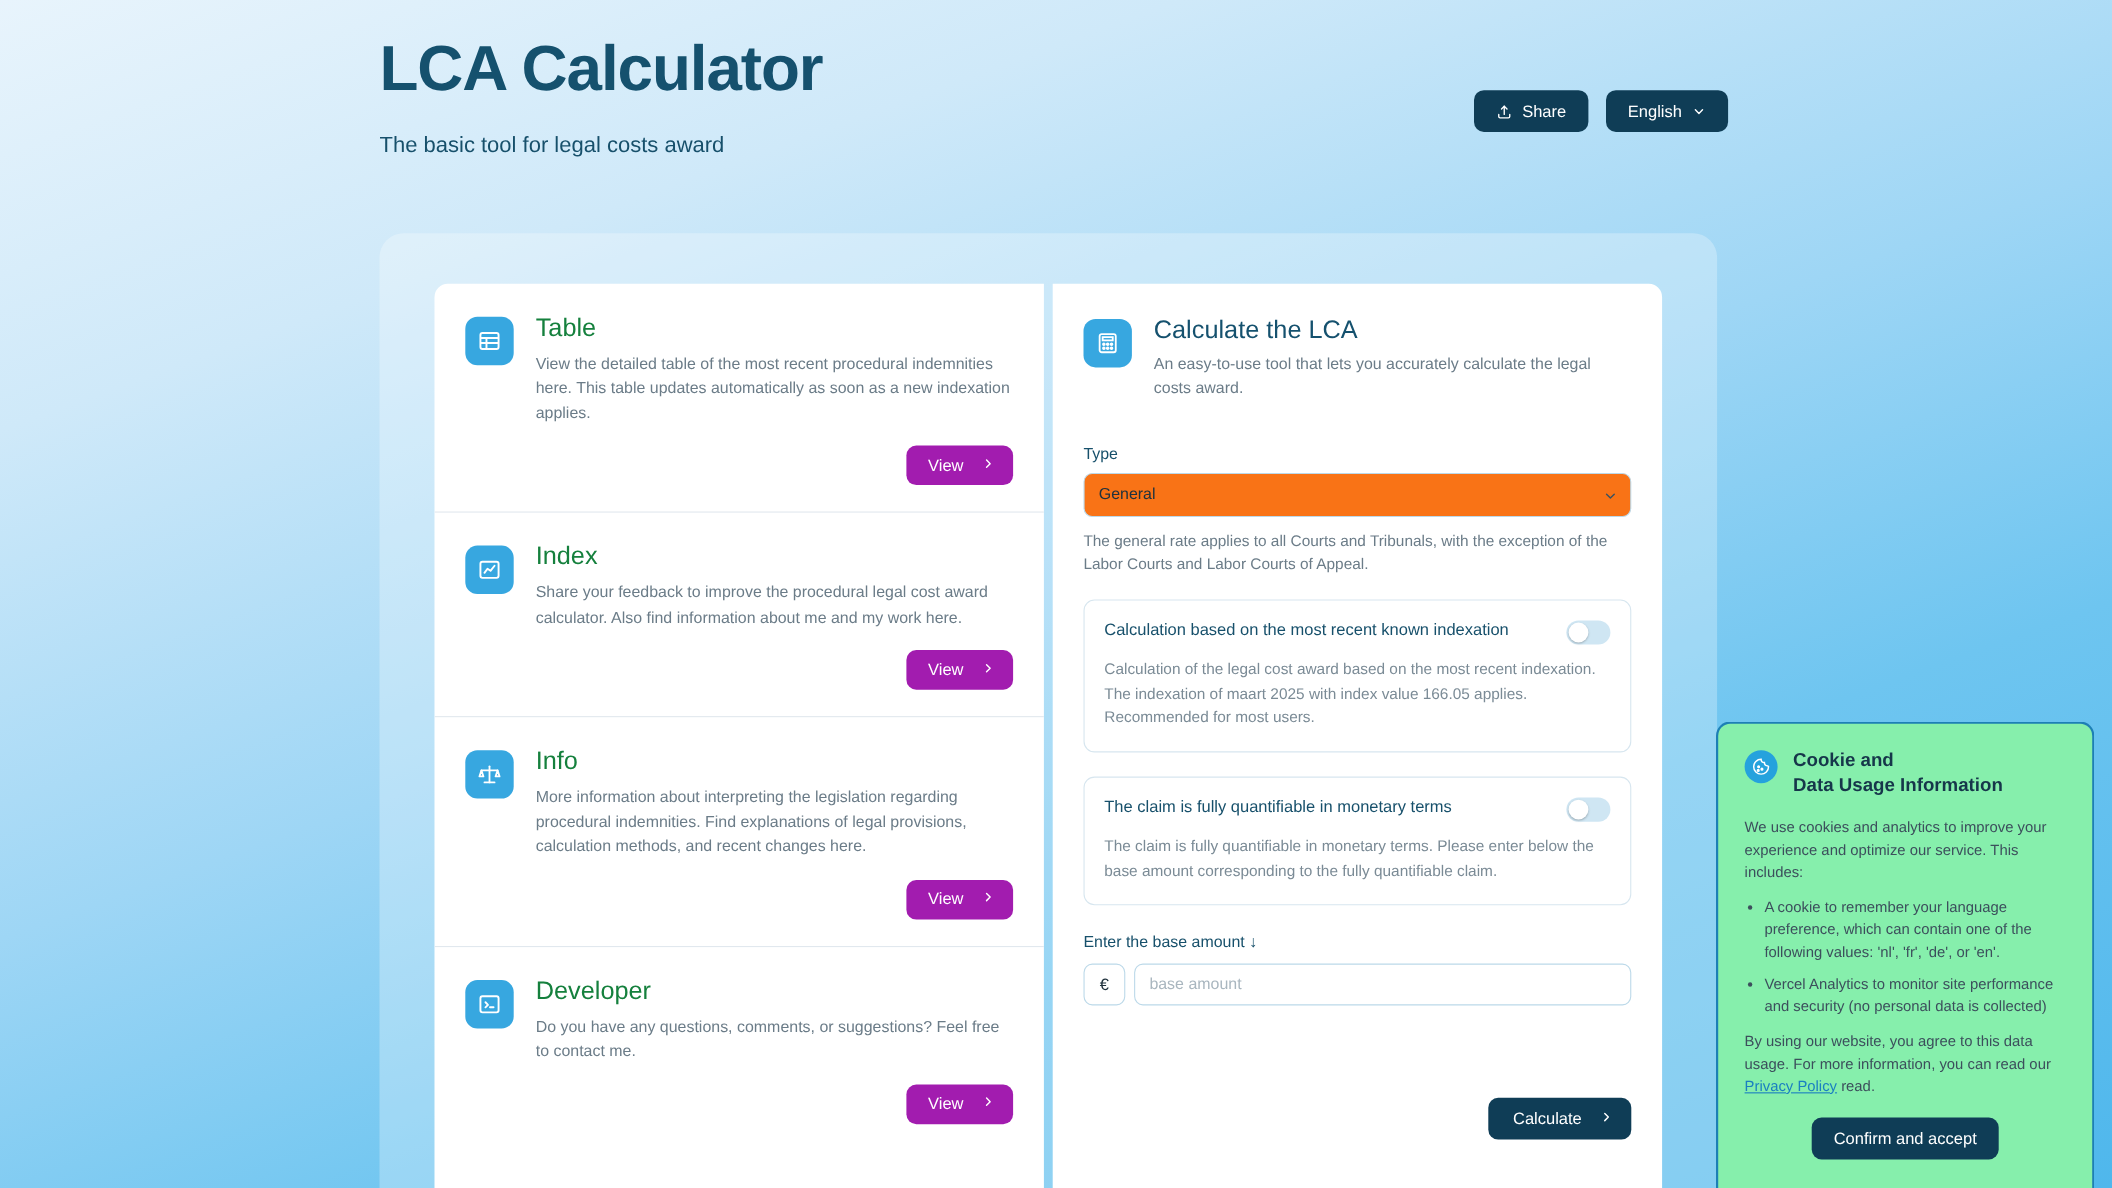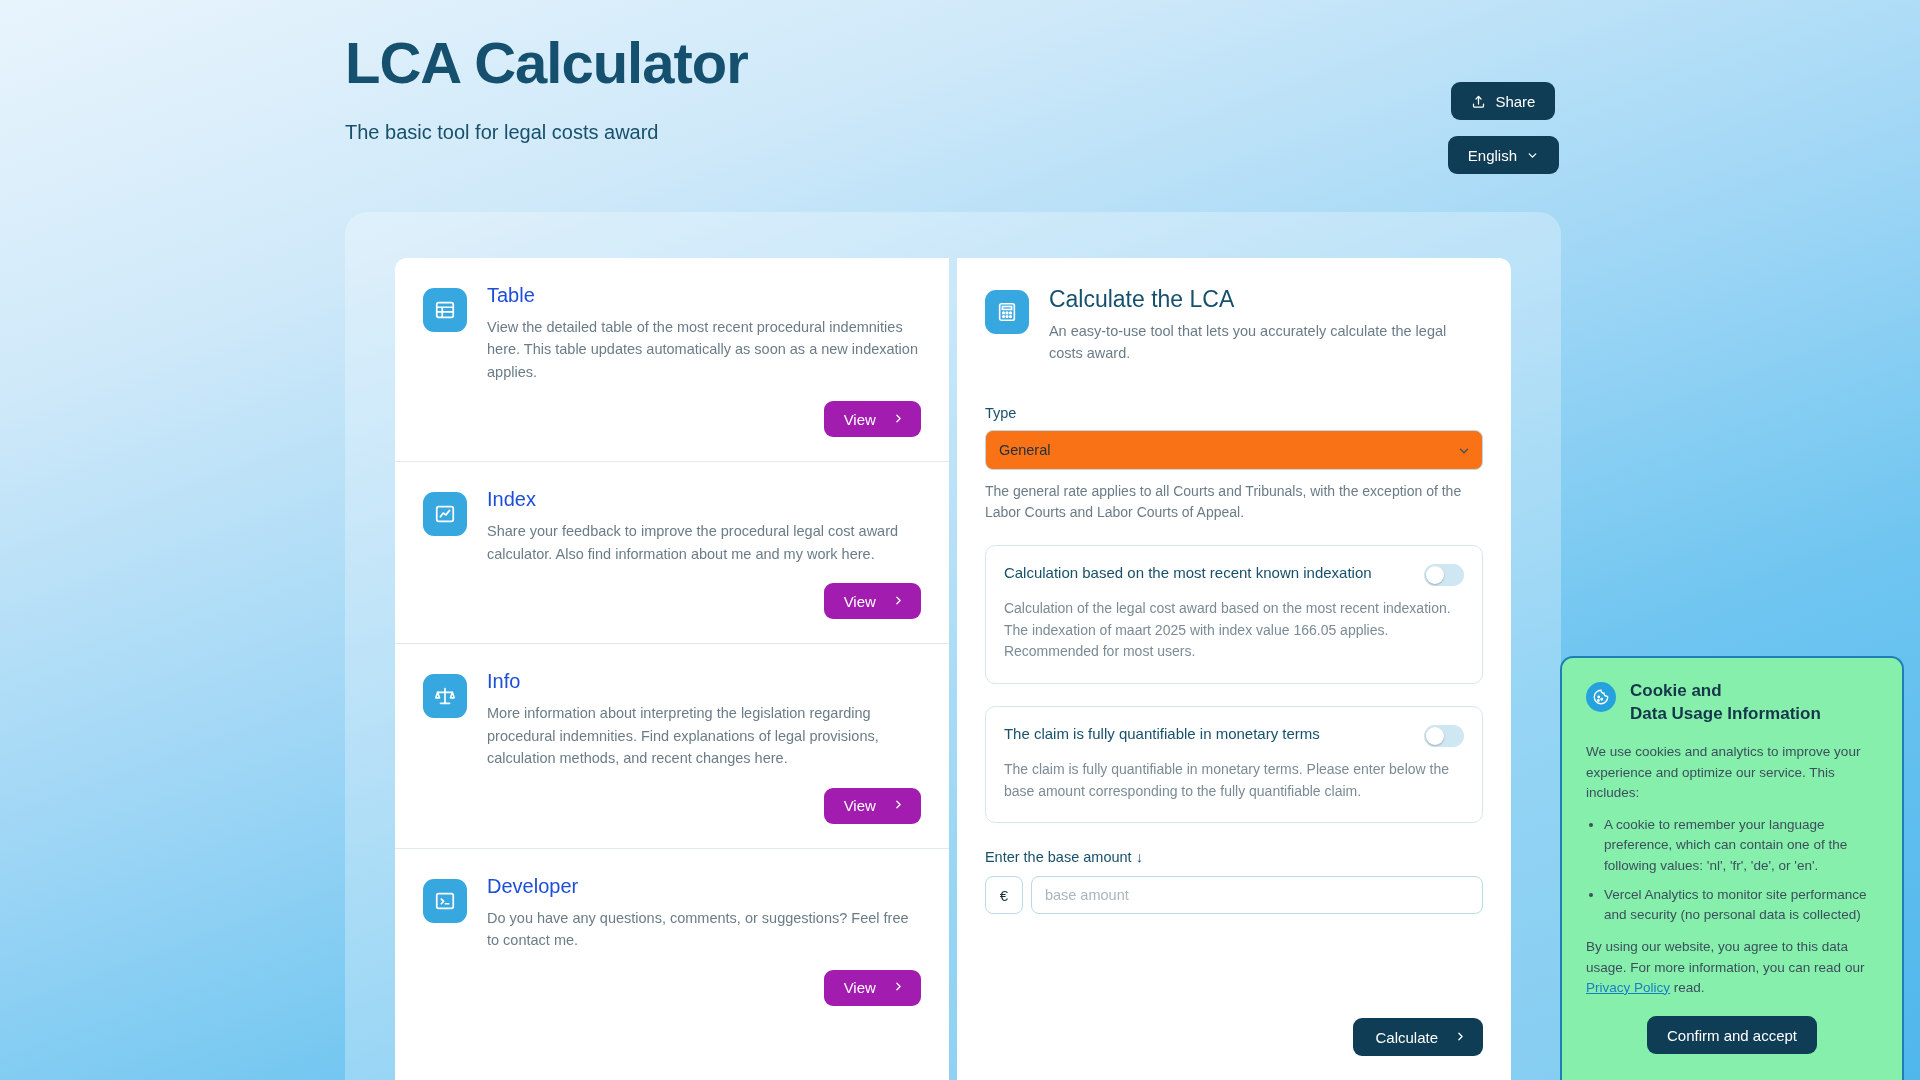--- a/index.html
+++ b/index.html
@@ -33,26 +33,25 @@
     letter-spacing: -1px;
     line-height: 1.15;
   }
   .subtitle {
     margin-top: 24px;
     font-size: 20px;
     color: #17506b;
   }
   .header-actions {
     position: absolute;
-    right: 16px;
+    right: 4px;
     top: 52px;
     display: flex;
     gap: 16px;
-    align-items: center;
-    flex-direction: column;
+    align-items: flex-end;
   }
   .btn-dark {
     background: #0f3d56;
     color: #ffffff;
     border: none;
     border-radius: 9px;
     height: 38px;
     padding: 0 20px;
     font-size: 15px;
     display: flex;
@@ -102,22 +101,22 @@
     width: 44px; height: 44px;
     border-radius: 11px;
     background: #37a7e0;
     color: #ffffff;
     display: flex; align-items: center; justify-content: center;
     flex: 0 0 44px;
     margin-top: 4px;
   }
   .card-body { flex: 1; }
   .card-title {
-    font-size: 20px;
-    color: #1d4ed8;
+    font-size: 23px;
+    color: #15803d;
     font-weight: normal;
     margin-bottom: 9px;
   }
   .card-desc {
     font-size: 14.5px;
     line-height: 1.55;
     color: #6b7c88;
   }
   .view-btn {
     margin-top: 18px;
@@ -242,21 +241,21 @@
     font-size: 14.5px;
     font-family: "Liberation Sans", sans-serif;
     color: #20323d;
     background: #fff;
   }
   .amount-input::placeholder { color: #a9b6bf; }
 
   .calc-btn-wrap {
     position: absolute;
     right: 78px;
-    bottom: 24px;
+    bottom: 44px;
   }
   .calc-btn {
     background: #0f3d56;
     color: #fff;
     border: none;
     border-radius: 9px;
     height: 38px;
     padding: 0 16px 0 22px;
     font-size: 15px;
     display: flex;

